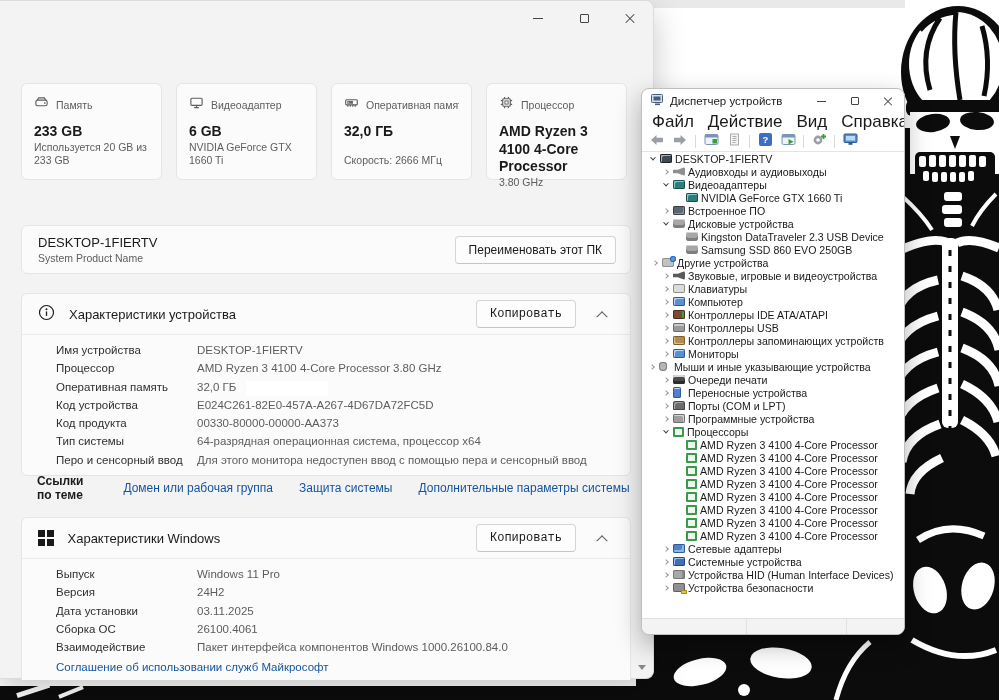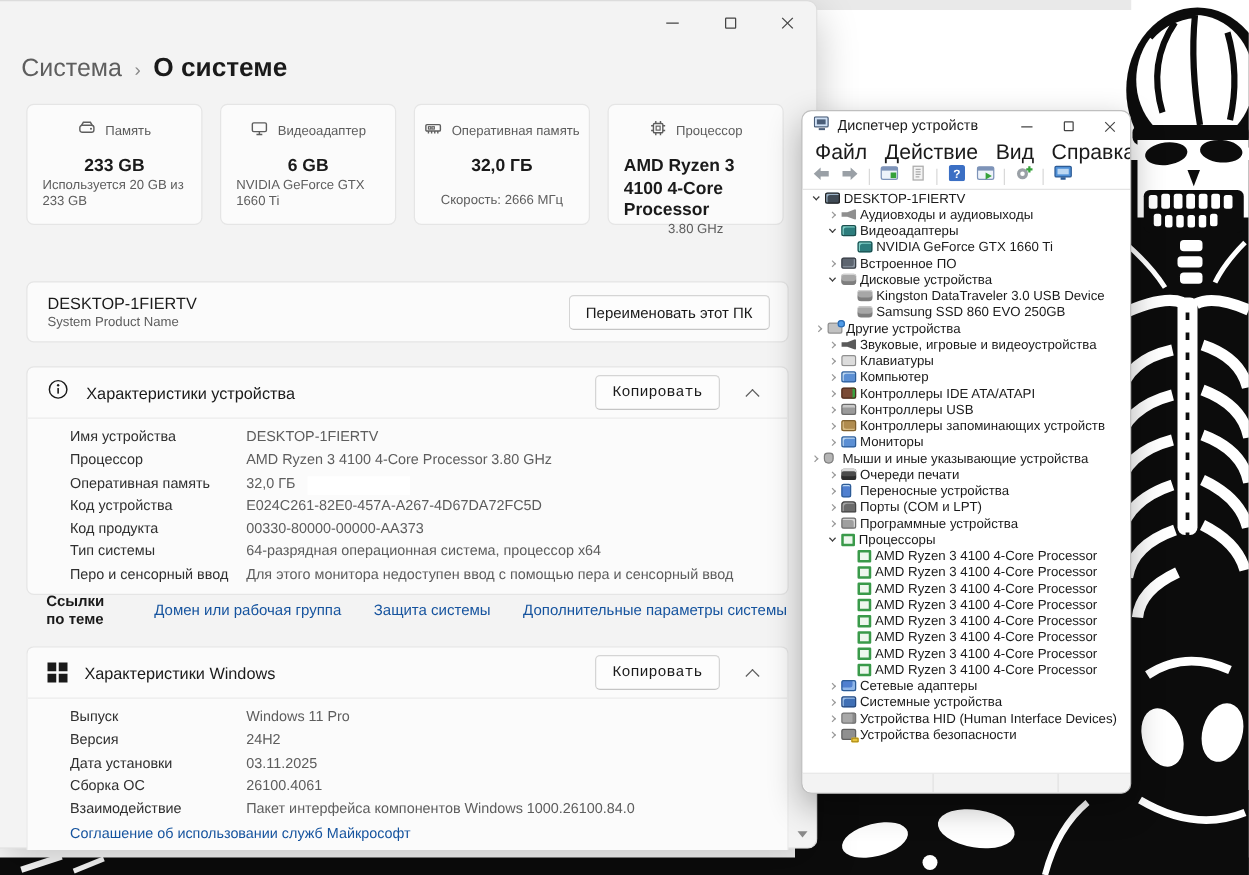--- a/index.html
+++ b/index.html
@@ -25,21 +25,21 @@
   #settings-titlebar { height:34px; display:flex; justify-content:flex-end; }
   #settings-titlebar .ctl-btn { width:46px; height:34px; }
   #breadcrumb { display:flex; align-items:baseline; gap:10px; padding-left:17px; margin-top:8px; }
   #bc-parent { font-size:20px; color:#5e5e5e; }
   #bc-sep { font-size:15px; color:#8a8a8a; }
   #bc-current { font-size:21px; font-weight:700; color:#1a1a1a; }
 
   .card { background:var(--card-bg); border:1px solid #e5e5e5; border-radius:6px; }
 
   #cards-row { position:absolute; left:21px; top:82px; display:flex; gap:14px; }
-  .sum-card { width:141px; height:97px; padding:11px 12px; display:flex; flex-direction:column;align-items:center; }
+  .sum-card { width:141px; height:97px; padding:11px 12px; display:flex; flex-direction:column; }
   .sum-head { display:flex; align-items:center; gap:7px; }
   .sum-head svg { flex:none; }
   .sum-label { font-size:10.5px; color:#5d5d5d; white-space:nowrap; overflow:hidden; }
   .sum-value { font-size:14px; font-weight:700; color:#1a1a1a; margin-top:9px; line-height:1.25; }
   .sum-sub { font-size:10.5px; color:#5d5d5d; margin-top:auto; line-height:1.3; }
 
   #devname-card { position:absolute; left:21px; top:224px; width:610px; height:49px;
     display:flex; align-items:center; padding:0 14px 0 16px; }
   #devname-name { font-size:13px; color:#1a1a1a; }
   #devname-sub { font-size:10.5px; color:#5d5d5d; margin-top:2px; }
@@ -228,25 +228,20 @@
           <span class="glyph-min"></span>
         </div>
     <div class="ctl-btn">
           <span class="glyph-max"></span>
         </div>
     <div class="ctl-btn">
           <span class="glyph-close"></span>
         </div>
   </div>
 
-  <div id="breadcrumb">
-    <span id="bc-parent">Система</span>
-    <span id="bc-sep">›</span>
-    <span id="bc-current">О системе</span>
-  </div>
 
   <div id="cards-row">
         <div class="card sum-card">
           <div class="sum-head">
             <span><svg width="15" height="15" viewBox="0 0 16 16" fill="none" stroke="#5d5d5d" stroke-width="1.2">
                 <rect x="2" y="5.5" width="12" height="6" rx="2"></rect>
                 <circle cx="11.5" cy="8.5" r="0.9" fill="#5d5d5d" stroke="none"></circle>
                 <path d="M3.5 5.5 L5 3 h6 l1.5 2.5"></path>
               </svg></span>
             <span class="sum-label">Память</span>
@@ -517,21 +512,21 @@
         <div class="tree-row" style="padding-left: 19px;">
           <span class="chev expanded">
             <i></i>
           </span>
           <span class="ti ti-disk"></span>
           <span class="tree-label">Дисковые устройства</span>
         </div>
         <div class="tree-row" style="padding-left: 32px;">
           <span class="chev none"></span>
           <span class="ti ti-disk"></span>
-          <span class="tree-label">Kingston DataTraveler 3.0 USB Device</span>
+          <span class="tree-label">Kingston DataTraveler 2.3 USB Device</span>
         </div>
         <div class="tree-row" style="padding-left: 32px;">
           <span class="chev none"></span>
           <span class="ti ti-disk"></span>
           <span class="tree-label">Samsung SSD 860 EVO 250GB</span>
         </div>
         <div class="tree-row" style="padding-left: 8px;">
           <span class="chev collapsed">
             <i></i>
           </span>

